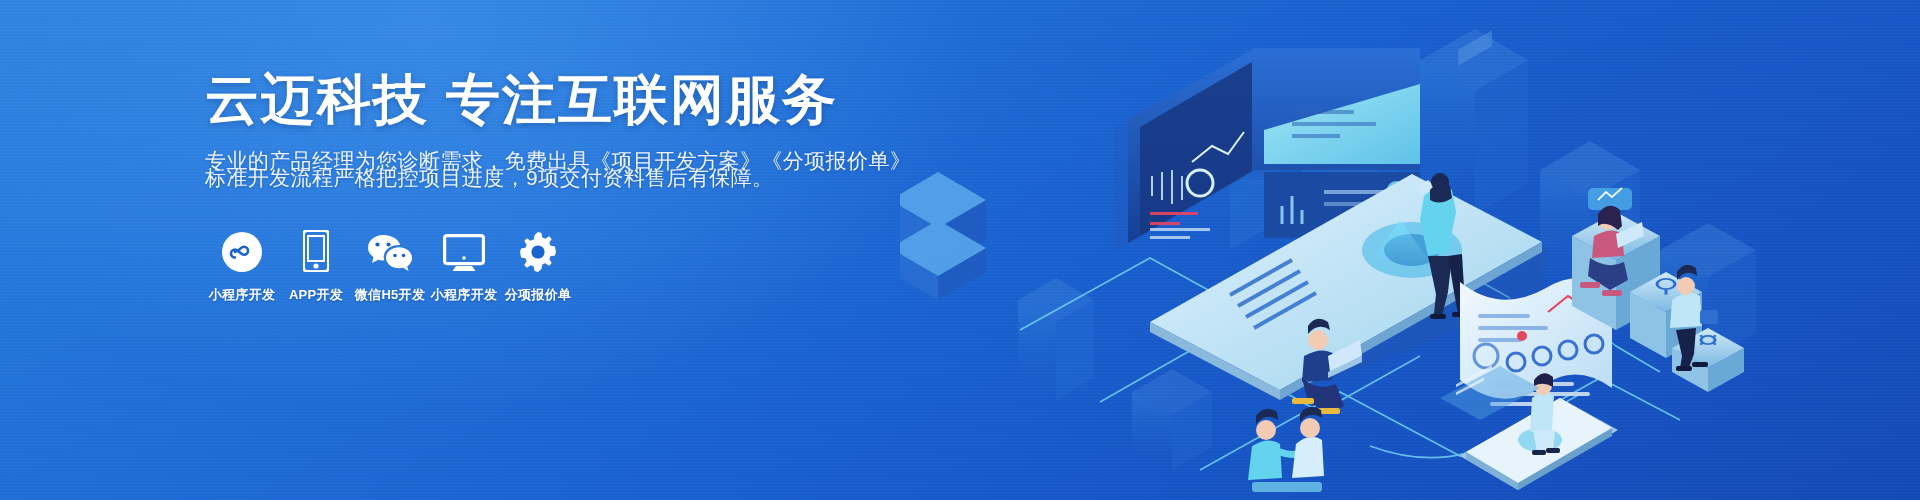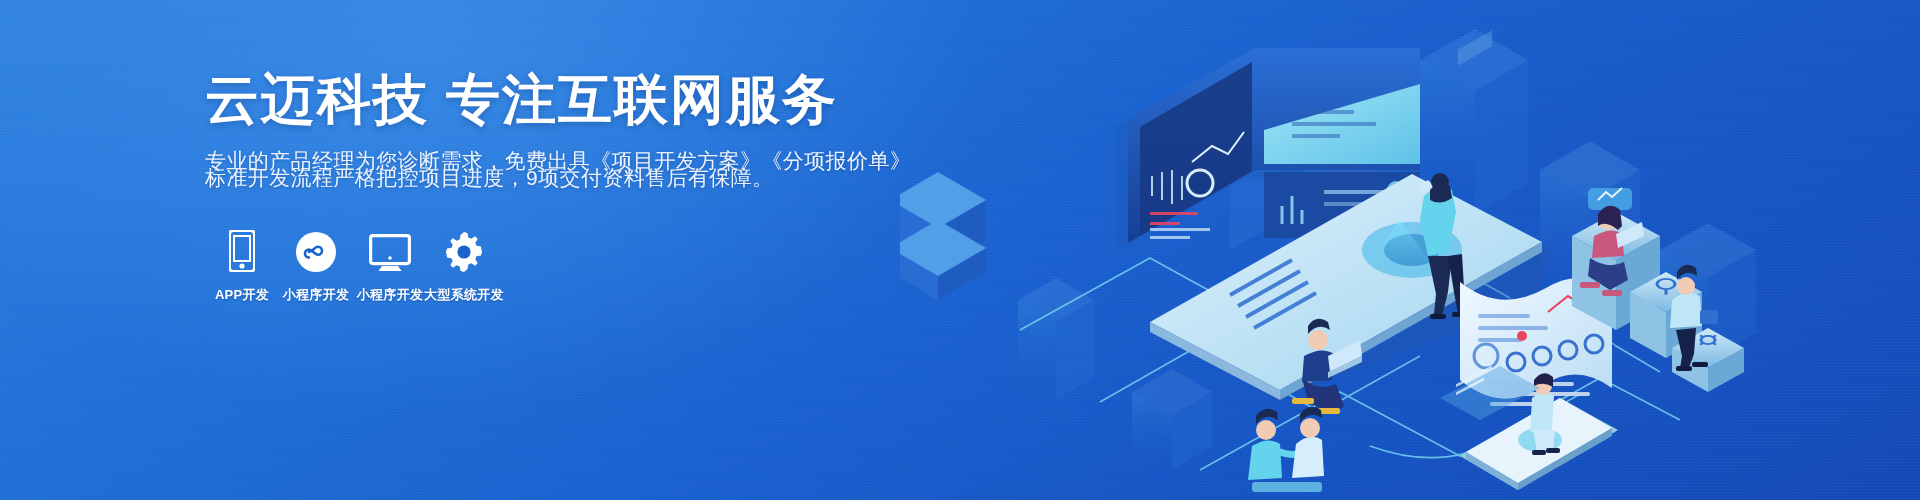--- a/index.html
+++ b/index.html
@@ -330,60 +330,73 @@
 
   <div class="content">
 
     <div class="headline">云迈科技 专注互联网服务</div>
 
     <div class="sub l1">专业的产品经理为您诊断需求，免费出具《项目开发方案》《分项报价单》</div>
 
     <div class="sub l2">标准开发流程严格把控项目进度，9项交付资料售后有保障。</div>
 
     <div class="services">
+
+      <div class="svc">
+        <span class="ico">
+          <svg width="40" height="40" viewBox="0 0 40 40">
+            <circle cx="20" cy="20" r="20" fill="#fff"></circle>
+            <path d="M13 25.5c-2.2 0-4-1.8-4-4s1.8-4 4-4c3.6 0 5.2 5.2 9 5.2 2.2 0 4-1.8 4-4s-1.8-4-4-4c-3.8 0-5.4 5.2-9 5.2" fill="none" stroke="#1a62cc" stroke-width="2.6" stroke-linecap="round"></path>
+          </svg>
+        </span>
+        <span class="lbl">小程序开发</span>
+      </div>
 
       <div class="svc">
         <span class="ico">
           <svg width="26" height="42" viewBox="0 0 26 42">
             <rect x="0.5" y="0.5" width="25" height="41" rx="4" fill="none" stroke="#fff" stroke-width="3"></rect>
             <rect x="6" y="6" width="14" height="24" fill="#fff" opacity=".0"></rect>
             <rect x="5" y="6" width="16" height="25" fill="none" stroke="#fff" stroke-width="2"></rect>
             <circle cx="13" cy="36" r="2.6" fill="#fff"></circle>
           </svg>
         </span>
         <span class="lbl">APP开发</span>
       </div>
 
       <div class="svc">
         <span class="ico">
-          <svg width="40" height="40" viewBox="0 0 40 40">
-            <circle cx="20" cy="20" r="20" fill="#fff"></circle>
-            <path d="M13 25.5c-2.2 0-4-1.8-4-4s1.8-4 4-4c3.6 0 5.2 5.2 9 5.2 2.2 0 4-1.8 4-4s-1.8-4-4-4c-3.8 0-5.4 5.2-9 5.2" fill="none" stroke="#1a62cc" stroke-width="2.6" stroke-linecap="round"></path>
+          <svg width="46" height="38" viewBox="0 0 46 38">
+            <path d="M16 1C7.7 1 1 6.6 1 13.5c0 3.9 2.2 7.4 5.6 9.7L5 29l6.3-3.2c1.5.4 3.1.6 4.7.6.4 0 .8 0 1.2-.1-.3-1-.5-2-.5-3.1C16.7 16 23.6 11 32 11c.4 0 .8 0 1.2.1C31.7 5.3 24.6 1 16 1z" fill="#fff"></path>
+            <circle cx="10.5" cy="10.5" r="2.1" fill="#1a62cc"></circle>
+            <circle cx="21.5" cy="10.5" r="2.1" fill="#1a62cc"></circle>
+            <path d="M45 23.8c0-5.8-5.8-10.5-13-10.5S19 18 19 23.8s5.8 10.5 13 10.5c1.4 0 2.8-.2 4.1-.5L41.5 37l-1.3-4.6c3-1.9 4.8-4.9 4.8-8.6z" fill="#fff"></path>
+            <circle cx="28" cy="21.5" r="1.8" fill="#1a62cc"></circle>
+            <circle cx="36.5" cy="21.5" r="1.8" fill="#1a62cc"></circle>
           </svg>
         </span>
-        <span class="lbl">小程序开发</span>
+        <span class="lbl">微信H5开发</span>
       </div>
-
 
       <div class="svc">
         <span class="ico">
           <svg width="42" height="38" viewBox="0 0 42 38">
             <rect x="1.6" y="1.6" width="38.8" height="28" rx="2.5" fill="none" stroke="#fff" stroke-width="3.2"></rect>
             <circle cx="21" cy="24" r="1.8" fill="#fff"></circle>
             <path d="M13 32 L29 32 L32.5 37 L9.5 37 Z" fill="#fff"></path>
           </svg>
         </span>
         <span class="lbl">小程序开发</span>
       </div>
 
       <div class="svc">
         <span class="ico">
           <svg width="40" height="40" viewBox="0 0 40 40">
             <path fill="#fff" d="M20 0l3.4 1.1.9 4.4 3 1.2 3.8-2.4 2.6 2.6-2.4 3.8 1.2 3 4.4.9L38 20l-1.1 3.4-4.4.9-1.2 3 2.4 3.8-2.6 2.6-3.8-2.4-3 1.2-.9 4.4L20 40l-3.4-1.1-.9-4.4-3-1.2-3.8 2.4-2.6-2.6 2.4-3.8-1.2-3-4.4-.9L2 20l1.1-3.4 4.4-.9 1.2-3L6.3 8.9l2.6-2.6 3.8 2.4 3-1.2.9-4.4z"></path>
             <circle cx="20" cy="20" r="6.6" fill="#1a62cc"></circle>
           </svg>
         </span>
-        <span class="lbl">大型系统开发</span>
+        <span class="lbl">分项报价单</span>
       </div>
 
     </div>
   </div>
 </div>
 
 </body></html>

